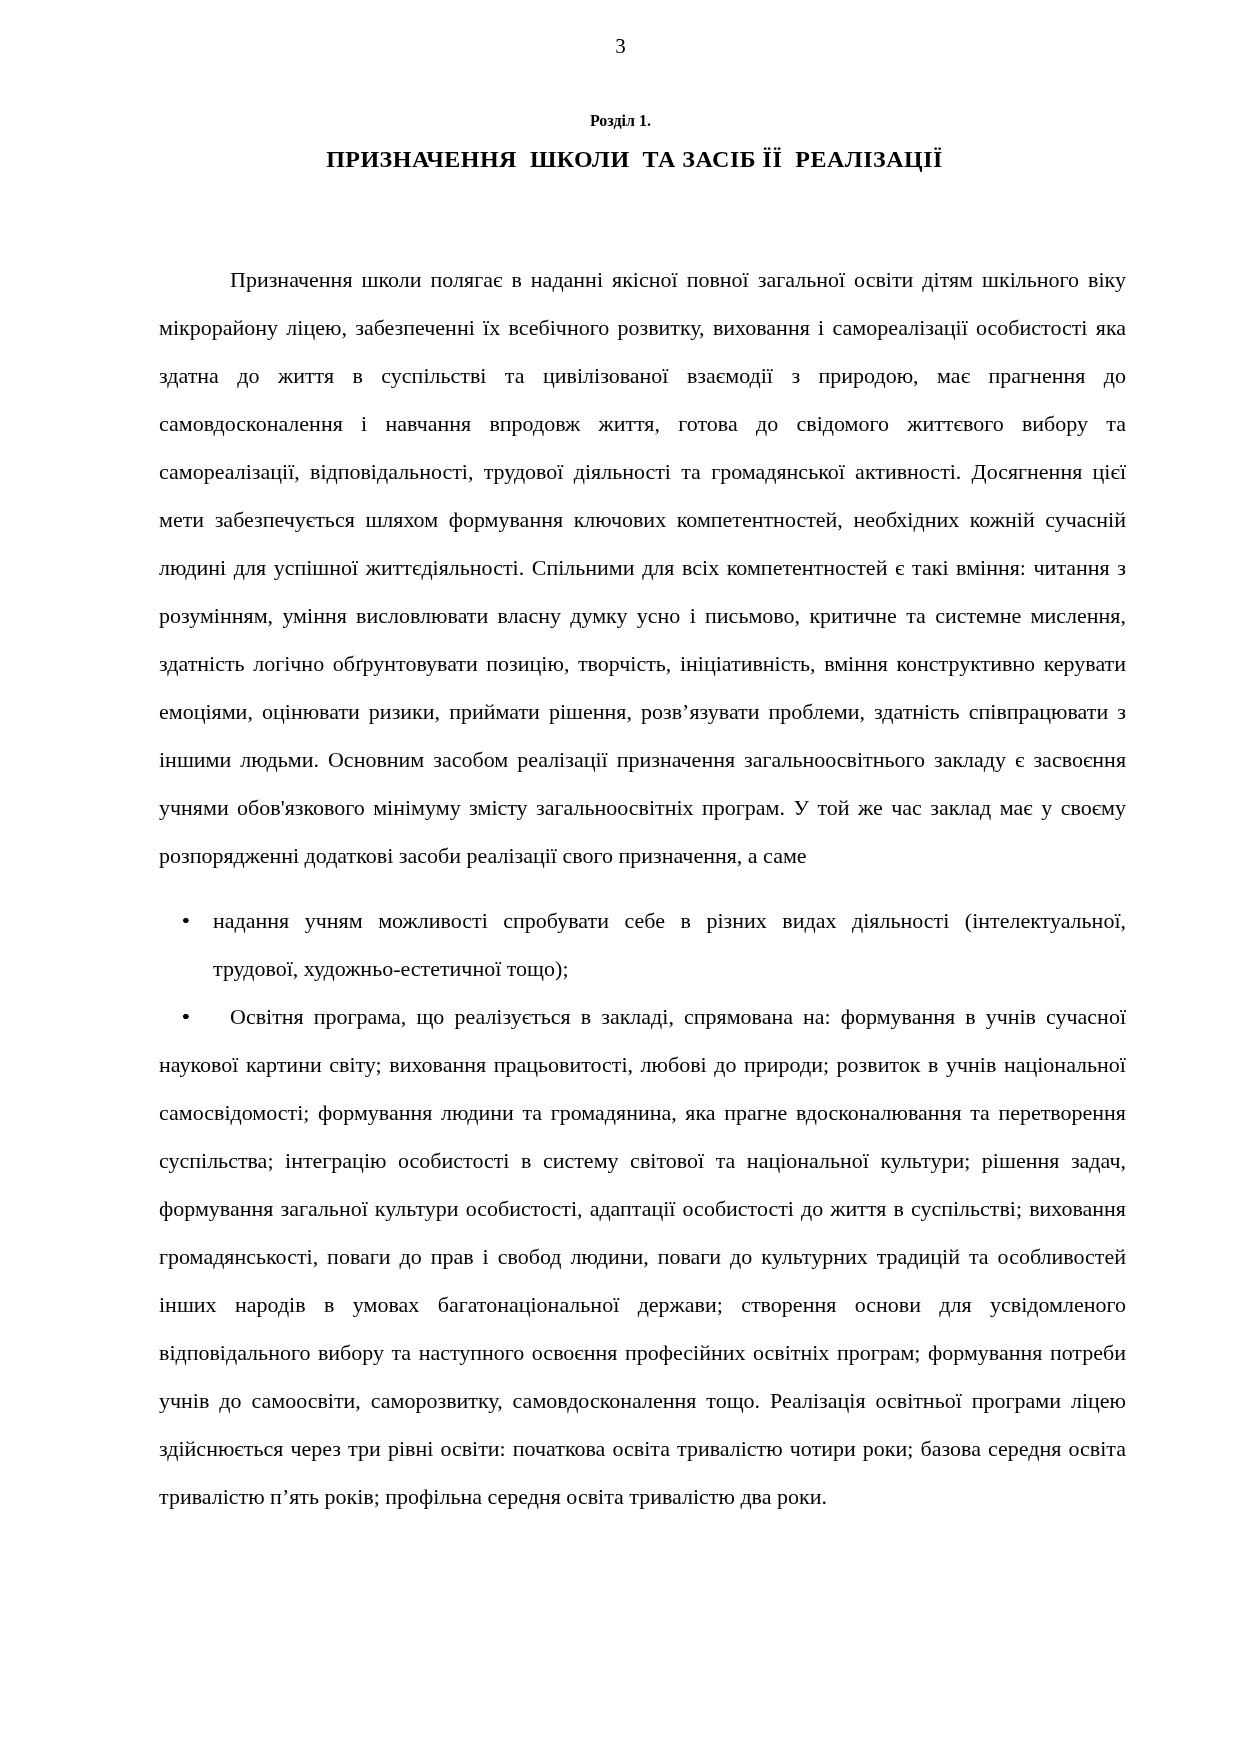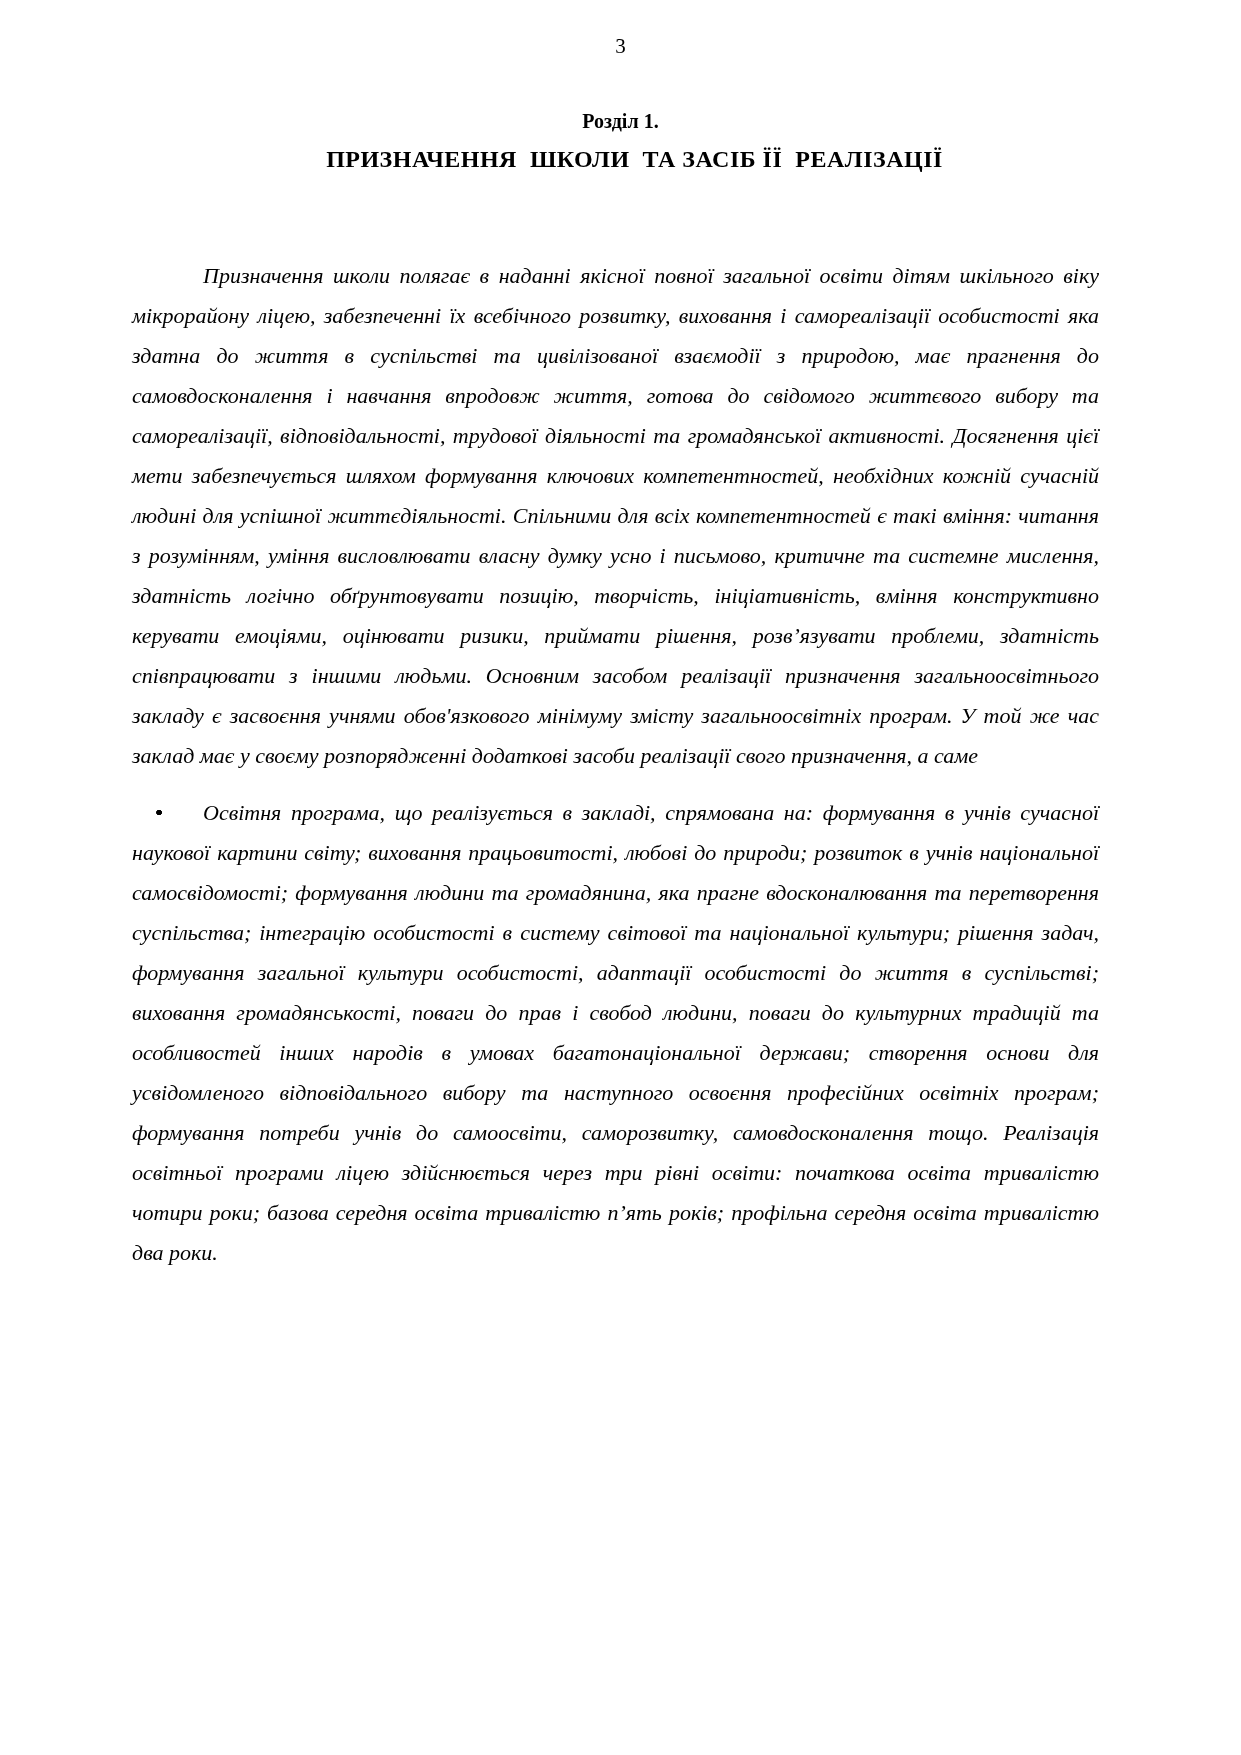--- a/index.html
+++ b/index.html
@@ -27,40 +27,39 @@
   }
   .heading-block {
     position: absolute;
     top: 102px;
     left: 0;
     right: 0;
     text-align: center;
     font-weight: bold;
   }
   .heading-line1 {
-    font-size: 20px;
+    font-size: 16px;
     line-height: 38px;
     white-space: pre-wrap;
   }
   .heading-line2 {
     font-size: 24px;
     line-height: 38px;
     white-space: pre-wrap;
     letter-spacing: 0.5px;
     padding-left: 28px;
   }
   .body-text {
     position: absolute;
     top: 256px;
-    left: 132px;
+    left: 159px;
     width: 967px;
     font-size: 22px;
-    line-height: 40px;
+    line-height: 48px;
     text-align: justify;
-    font-style: italic;
   }
   .para {
     margin: 0;
     text-indent: 71px;
   }
   ul.bullets {
     margin: 17px 0 0 0;
     padding: 0 0 0 54px;
     list-style: none;
   }
@@ -94,20 +93,21 @@
   <div class="body-text">
 
     <p class="para">Призначення школи полягає в наданні  якісної повної загальної освіти дітям шкільного віку мікрорайону ліцею, забезпеченні їх всебічного розвитку, виховання і самореалізації особистості яка здатна до життя в суспільстві та цивілізованої взаємодії з природою, має прагнення до самовдосконалення і навчання впродовж життя, готова до свідомого життєвого вибору та самореалізації, відповідальності, трудової діяльності та громадянської активності. Досягнення цієї мети забезпечується шляхом формування ключових компетентностей, необхідних кожній сучасній людині для успішної життєдіяльності. Спільними для всіх компетентностей є такі вміння: читання з розумінням, уміння висловлювати власну думку усно і письмово, критичне та системне мислення, здатність логічно обґрунтовувати позицію, творчість, ініціативність, вміння конструктивно керувати емоціями, оцінювати ризики, приймати рішення, розв’язувати проблеми, здатність співпрацювати з іншими людьми. Основним засобом реалізації призначення загальноосвітнього закладу є засвоєння учнями обов'язкового мінімуму змісту загальноосвітніх програм. У той же час заклад має у своєму розпорядженні додаткові засоби реалізації свого призначення, а саме</p>
 
     <ul class="bullets">
       <li>
         <span class="bullet-marker">•</span>
       </li>
       <li>
         <span class="bullet-marker">•</span>
+        <span>надання учням можливості спробувати себе в різних видах діяльності (інтелектуальної, трудової, художньо-естетичної тощо);</span>
       </li>
       <li>
         <span class="bullet-marker">•</span>
       </li>
       <li>
         <span class="bullet-marker">•</span>
       </li>
       <li>
         <span class="bullet-marker">•</span>
       </li>

